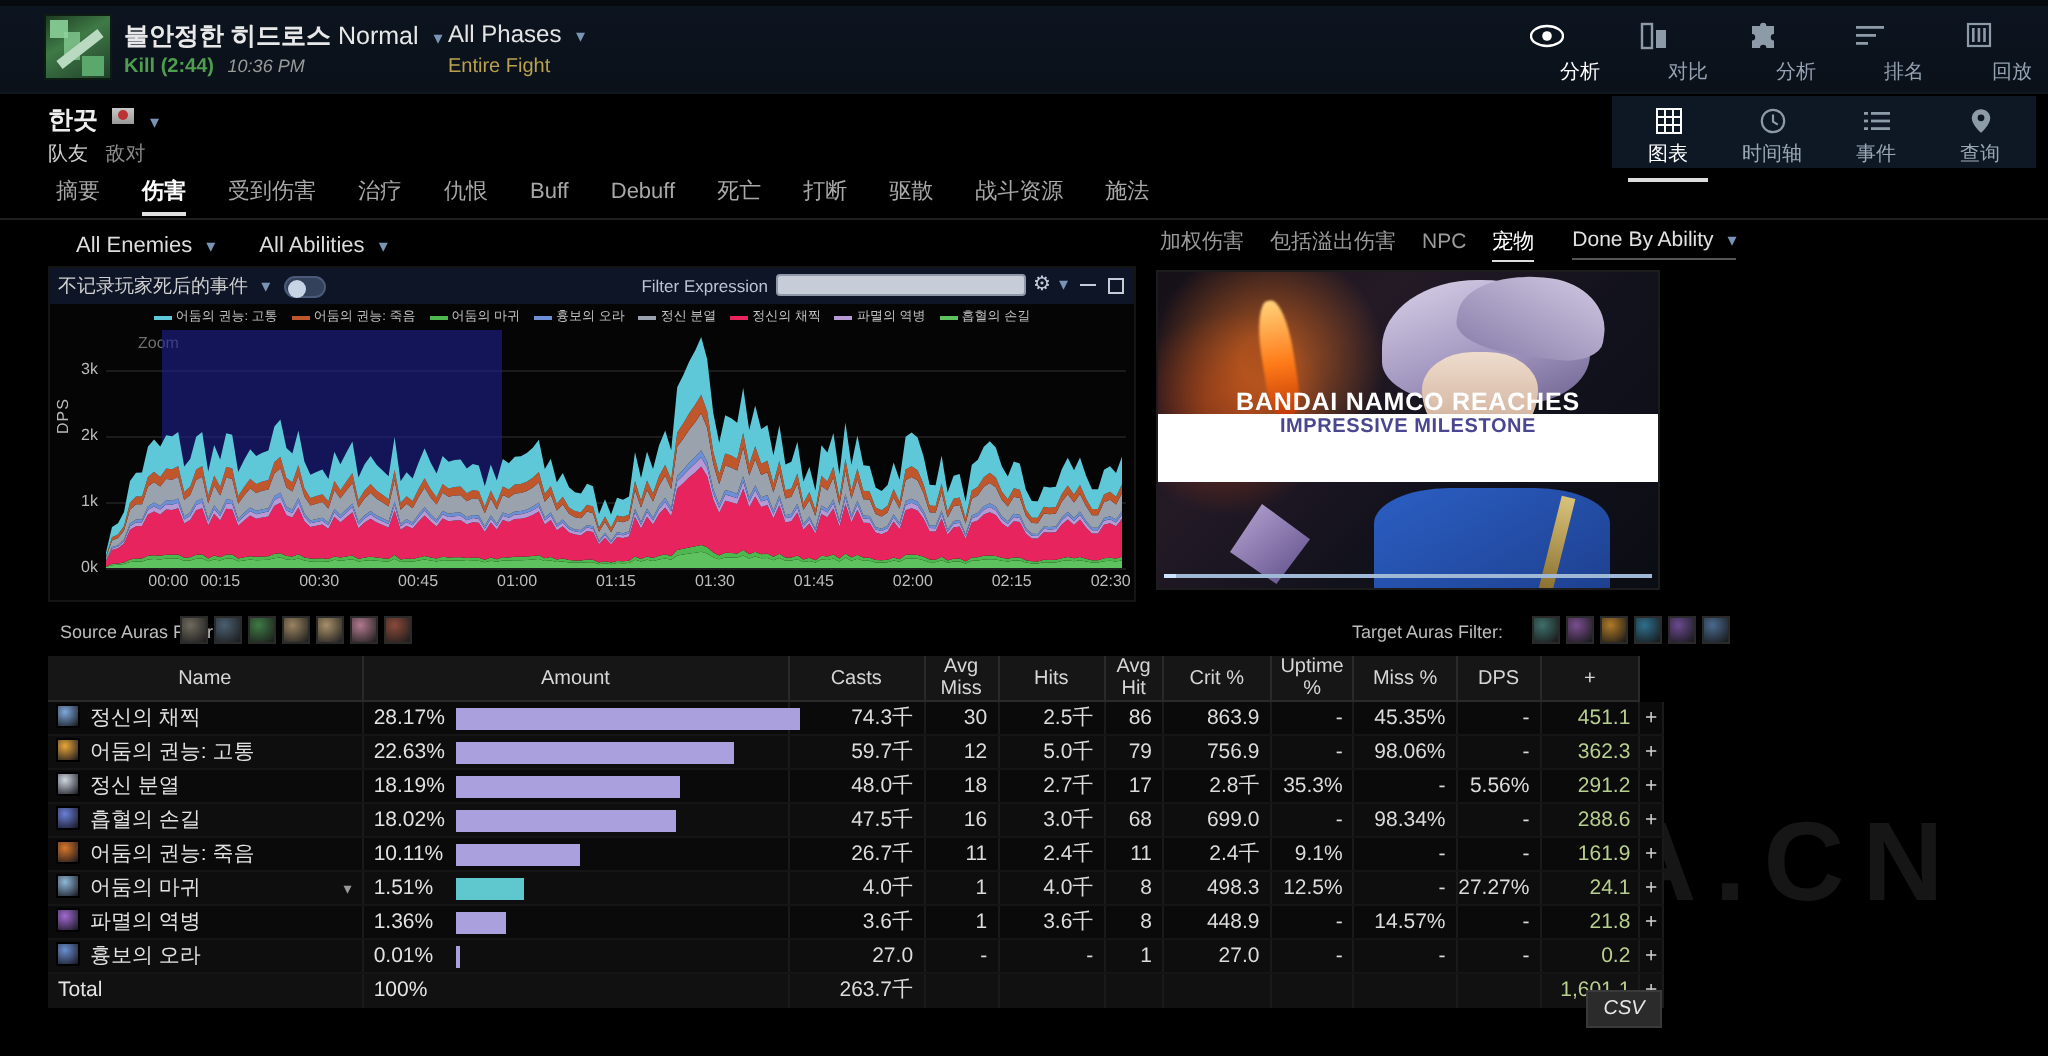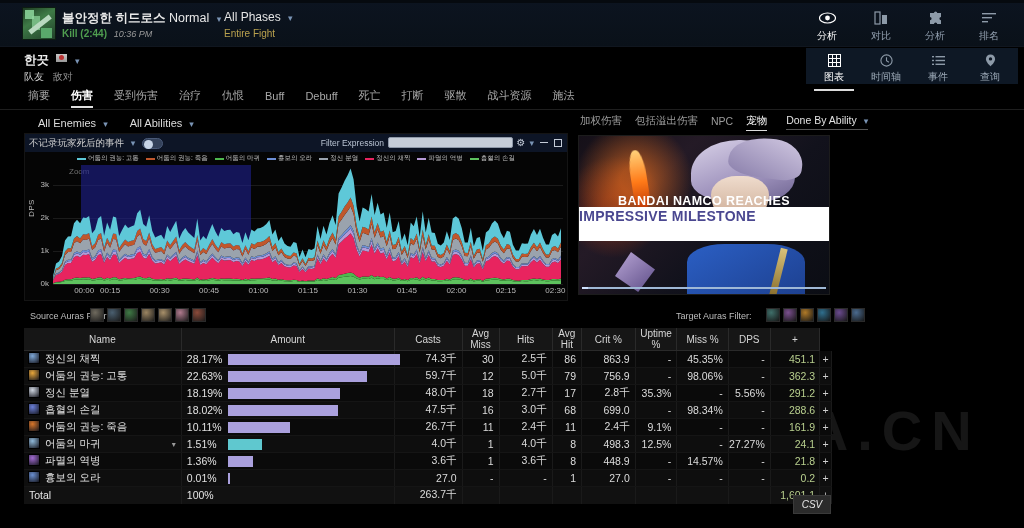--- a/index.html
+++ b/index.html
@@ -29,21 +29,21 @@
   .boss-name{position:absolute;left:62px;top:10px;font-size:12.5px;font-weight:bold;color:#e8e8e8;}
   .caret{display:inline-block;margin-left:4px;color:#7a94b5;font-size:9px;}
   .boss-sub{position:absolute;left:62px;top:28px;font-size:10px;}
   .kill{color:#4f9d4f;font-weight:bold;}
   .killtime{color:#9a9a9a;font-style:italic;margin-left:4px;font-size:9px;}
 
   .phases{position:absolute;left:224px;top:10px;font-size:12px;color:#e4e4e4;}
   .phases-sub{position:absolute;left:224px;top:28px;font-size:10px;color:#b9a14e;}
 
   .topnav{position:absolute;right:8px;top:5px;display:flex;gap:0;}
-  .tnav{width:54px;text-align:center;padding:3px 0 6px;cursor:pointer;position:relative;}
+  .tnav{width:54px;text-align:right;padding:3px 0 6px;cursor:pointer;position:relative;}
   .tnav .ic{height:19px;display:flex;align-items:center;justify-content:center;color:#8d9aa8;}
   .tnav .lb{font-size:10px;color:#94a2b2;margin-top:2px;}
   .tnav.on .ic,.tnav.on .lb{color:#fff;}
   .tnav.on:after{content:"";position:absolute;left:7px;right:7px;bottom:-2px;height:2px;background:#e9e9e9;}
 
   
   .playerbar{position:absolute;left:0;top:47px;width:1024px;height:38px;background:#000;}
   .pname{position:absolute;left:24px;top:52px;font-size:12.5px;color:#eee;font-weight:bold;}
   .pflag{display:inline-block;width:11px;height:8px;background:linear-gradient(#c8c8c8,#999);margin-left:4px;vertical-align:2px;position:relative;}
   .pflag:after{content:"";position:absolute;left:3px;top:1px;width:5px;height:5px;border-radius:50%;background:#b33;}
@@ -110,21 +110,21 @@
      linear-gradient(135deg,#151018 0%,#241a26 30%,#12121c 60%,#0b0d14 100%);}
   .ad-hair{position:absolute;left:112px;top:4px;width:104px;height:62px;background:linear-gradient(160deg,#d9d2e8,#9f93bd 60%,#6d6390);border-radius:46% 52% 34% 40%/54% 60% 40% 34%;}
   .ad-hair2{position:absolute;left:150px;top:2px;width:74px;height:40px;background:linear-gradient(200deg,#cfc6e0,#8b80ac);border-radius:60% 40% 30% 40%/60% 60% 30% 30%;transform:rotate(8deg);}
   .ad-face{position:absolute;left:132px;top:40px;width:58px;height:48px;background:linear-gradient(180deg,#efdccd,#c8a68f);border-radius:45% 45% 50% 50%/40% 40% 62% 62%;}
   .ad-body{position:absolute;left:108px;top:108px;width:118px;height:56px;background:linear-gradient(150deg,#2b5fc4,#1d3f8e);border-radius:32% 32% 0 0;}
   .ad-flame{position:absolute;left:52px;top:14px;width:16px;height:58px;background:linear-gradient(180deg,#ffd27a,#ff7a18 55%,#c03a06);border-radius:45% 45% 30% 30%;filter:blur(.4px);transform:rotate(-9deg);}
   .ad-crys{position:absolute;left:36px;top:116px;width:40px;height:40px;background:linear-gradient(140deg,#b9a6d6,#5c4c86);clip-path:polygon(40% 0,100% 44%,58% 100%,0 60%);}
   .ad-sword{position:absolute;left:196px;top:112px;width:7px;height:48px;background:linear-gradient(180deg,#d9c27a,#8a6f2e);transform:rotate(14deg);}
   .ad-line1{position:absolute;left:0;right:0;top:58px;text-align:center;font-size:12.5px;font-weight:bold;color:#fff;letter-spacing:.4px;}
   .ad-white{position:absolute;left:0;right:0;top:71px;height:34px;background:#fff;}
-  .ad-line2{position:absolute;left:0;right:0;top:72px;text-align:left;font-size:14px;font-weight:bold;color:#4a4790;letter-spacing:.3px;}
+  .ad-line2{position:absolute;left:0;right:0;top:72px;text-align:center;font-size:10px;font-weight:bold;color:#4a4790;letter-spacing:.3px;}
   .ad-line3{position:absolute;left:0;right:0;top:88px;text-align:center;font-size:12.5px;font-weight:bold;color:#4a4790;letter-spacing:.3px;}
   .ad-prog{position:absolute;left:3px;right:3px;bottom:5px;height:2px;background:#2a3a52;}
   .ad-prog i{position:absolute;left:0;top:0;height:2px;width:6px;background:#cfe2ff;}
   .ad-prog em{position:absolute;left:6px;top:0;right:0;height:2px;background:#9fb8d6;}
 
   
   .aurarow{position:absolute;left:0;top:306px;width:1024px;height:22px;}
   .aulab{position:absolute;font-size:9px;color:#bdbdbd;top:5px;}
   .auicons{position:absolute;top:2px;display:flex;gap:3px;}
   .aui{width:14px;height:14px;border:1px solid #2a2a2a;}
@@ -205,20 +205,31 @@
   </div>
   <div class="tnav">
     <div class="ic">
       <svg width="14" height="12" viewBox="0 0 14 12">
           <rect x="0" y="1" width="14" height="1.4" fill="currentColor"></rect>
           <rect x="0" y="5" width="10" height="1.4" fill="currentColor"></rect>
           <rect x="0" y="9" width="6" height="1.4" fill="currentColor"></rect>
         </svg>
     </div>
     <div class="lb">排名</div>
+  </div>
+  <div class="tnav">
+    <div class="ic">
+      <svg width="13" height="13" viewBox="0 0 13 13">
+          <rect x="1" y="1" width="11" height="11" fill="none" stroke="currentColor" stroke-width="1.1"></rect>
+          <rect x="3" y="3" width="1.3" height="7" fill="currentColor"></rect>
+          <rect x="5.8" y="3" width="1.3" height="7" fill="currentColor"></rect>
+          <rect x="8.6" y="3" width="1.3" height="7" fill="currentColor"></rect>
+        </svg>
+    </div>
+    <div class="lb">回放</div>
   </div>
 </div>
 
 <div class="playerbar"></div>
 <div class="pname">
   <span>한끗</span>
   <span class="pflag"></span>
   <span class="caret">▾</span>
 </div>
 <div class="psub">

